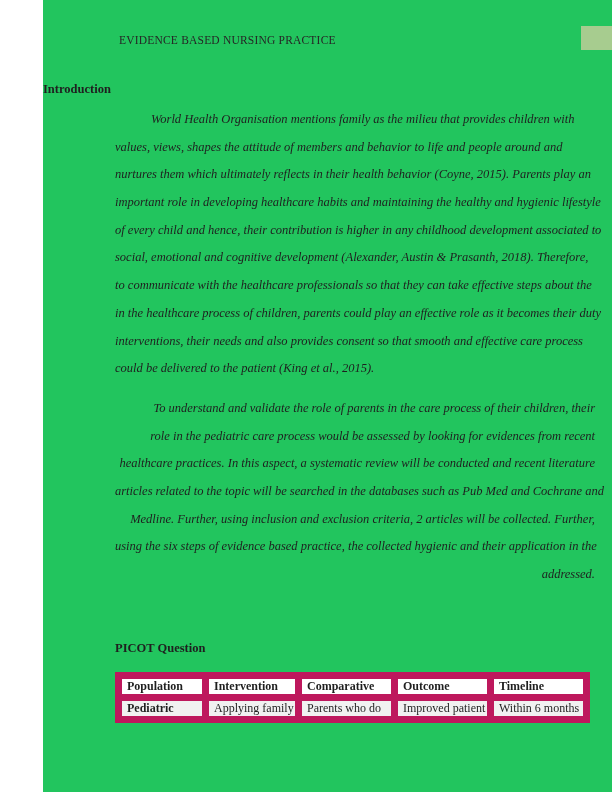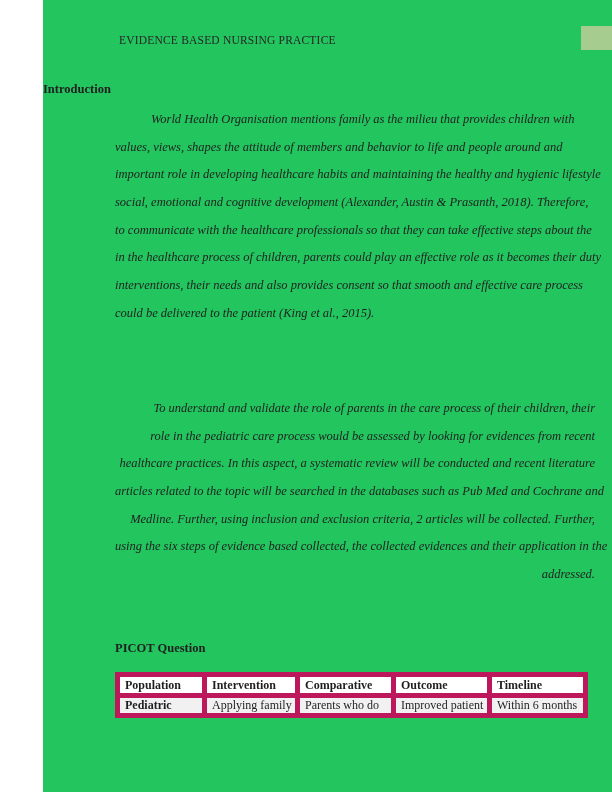--- a/index.html
+++ b/index.html
@@ -77,21 +77,21 @@
     border-collapse: collapse;
     table-layout: fixed;
     font-size: 12px;
   }
   .picot-table col.c1 { width: 87px; }
   .picot-table col.c2 { width: 93px; }
   .picot-table col.c3 { width: 96px; }
   .picot-table col.c4 { width: 96px; }
   .picot-table col.c5 { width: 96px; }
   .picot-table th, .picot-table td {
-    border: 5px solid #be185d;
+    border: 7px solid #be185d;
     text-align: left;
     font-weight: normal;
     padding: 0 0 0 5px;
     overflow: hidden;
     white-space: nowrap;
     vertical-align: middle;
   }
   .picot-table th {
     height: 21px;
     font-weight: bold;
@@ -112,35 +112,37 @@
 
   <div class="page-num-box">
     <span class="num">1</span>
   </div>
 
   <div class="intro-heading">Introduction</div>
 
   <div class="para para-1">
     <div class="ln indent">World Health Organisation mentions family as the milieu that provides children with</div>
     <div class="ln">values, views, shapes the attitude of members and behavior to life and people around and</div>
+    <div class="ln">nurtures them which ultimately reflects in their health behavior (Coyne, 2015). Parents play an</div>
     <div class="ln">important role in developing healthcare habits and maintaining the healthy and hygienic lifestyle</div>
+    <div class="ln">of every child and hence, their contribution is higher in any childhood development associated to</div>
     <div class="ln">social, emotional and cognitive development (Alexander, Austin &amp; Prasanth, 2018). Therefore,</div>
     <div class="ln">to communicate with the healthcare professionals so that they can take effective steps about the</div>
     <div class="ln">in the healthcare process of children, parents could play an effective role as it becomes their duty</div>
     <div class="ln">interventions, their needs and also provides consent so that smooth and effective care process</div>
     <div class="ln">could be delivered to the patient (King et al., 2015).</div>
   </div>
 
   <div class="para para-2">
     <div class="ln indent">To understand and validate the role of parents in the care process of their children, their</div>
     <div class="ln">role in the pediatric care process would be assessed by looking for evidences from recent</div>
     <div class="ln">healthcare practices. In this aspect, a systematic review will be conducted and recent literature</div>
     <div class="ln">articles related to the topic will be searched in the databases such as Pub Med and Cochrane and</div>
     <div class="ln">Medline. Further, using inclusion and exclusion criteria, 2 articles will be collected. Further,</div>
-    <div class="ln">using the six steps of evidence based collected, the collected evidences and their application in the</div>
+    <div class="ln">using the six steps of evidence based practice, the collected hygienic and their application in the</div>
     <div class="ln">addressed.</div>
   </div>
 
   <div class="picot-heading">PICOT Question</div>
 
   <table class="picot-table">
     <colgroup>
       <col class="c1">
         <col class="c2">
         <col class="c3">

